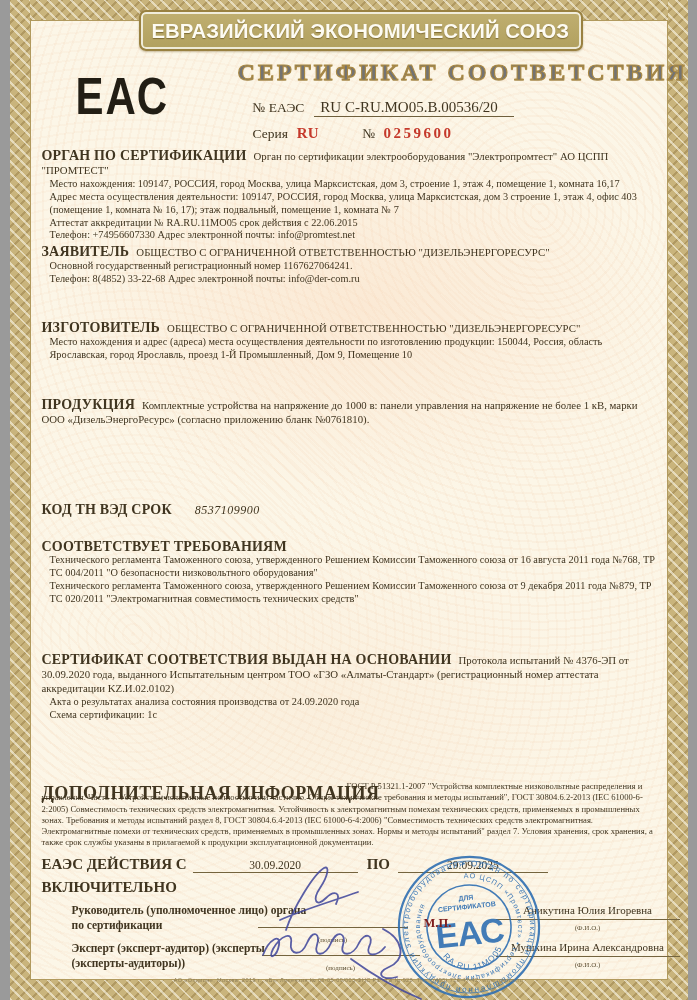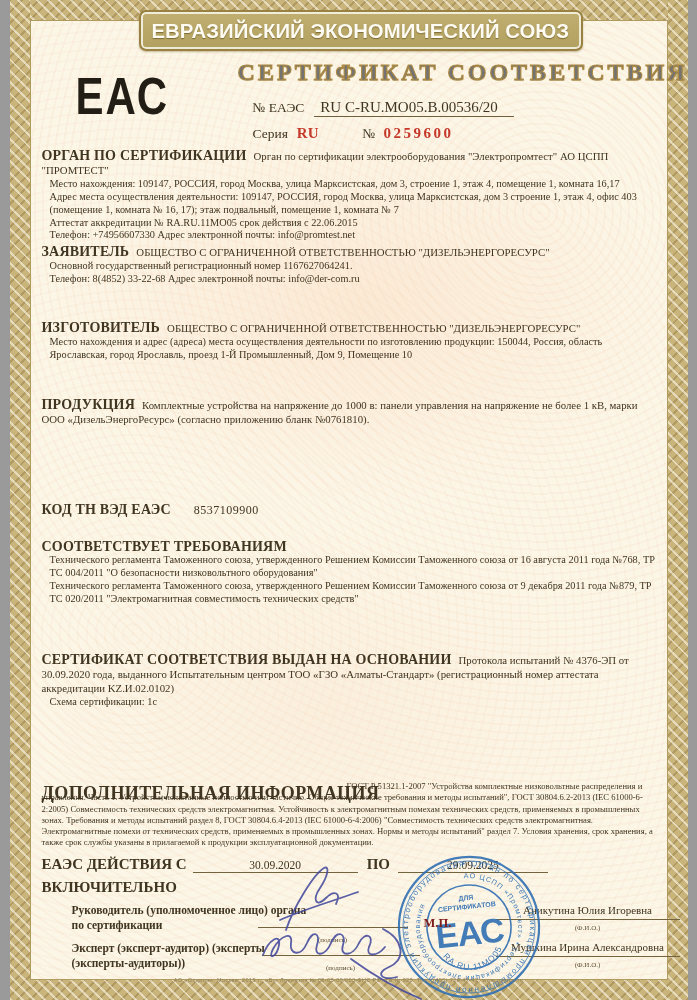--- a/index.html
+++ b/index.html
@@ -39,21 +39,21 @@
   .serrow{position:absolute;top:125px;left:243px;z-index:2;font-size:13.5px;display:flex;align-items:baseline;}
   .serval{color:#c5392b;font-weight:bold;font-size:15px;margin-left:9px;}
   .nolab{margin-left:44px;}
   .serno{color:#c5392b;font-weight:bold;font-size:15px;letter-spacing:2.5px;margin-left:8px;}
   
   .sec{position:absolute;left:32px;right:30px;z-index:2;font-size:10.3px;line-height:12.9px;}
   .sec .h{font-weight:bold;font-size:14px;letter-spacing:.2px;margin-right:7px;}
   .sec .intro{font-size:10.8px;}
   .sec .lines{padding-left:8px;}
   .h-block{display:block;font-weight:bold;font-size:14px;letter-spacing:.2px;}
-  .kv-val{margin-left:16px;font-size:12px;letter-spacing:.5px;}
+  .kv-val{margin-left:16px;font-size:12px;letter-spacing:.5px;font-style:italic;}
   .addwrap{position:absolute;left:32px;right:32px;top:781px;z-index:2;}
   .addh{position:absolute;left:0;top:2px;font-weight:bold;font-size:18px;letter-spacing:.4px;white-space:nowrap;}
   .addtext{font-size:8.6px;line-height:11.3px;text-indent:305px;position:relative;}
   .validity{position:absolute;left:32px;top:856px;z-index:2;display:flex;align-items:baseline;}
   .vh{font-weight:bold;font-size:15px;}
   .vdate{font-size:11.5px;text-align:center;border-bottom:1px solid #74643e;padding-bottom:1px;}
   .vd1{width:165px;margin-left:6px;}
   .vto{margin-left:9px;}
   .vd2{width:150px;margin-left:8px;}
   .incl{position:absolute;left:32px;top:879px;z-index:2;font-weight:bold;font-size:15px;}
@@ -137,34 +137,35 @@
     <div class="lines">
       <div>Место нахождения и адрес (адреса) места осуществления деятельности по изготовлению продукции: 150044, Россия, область Ярославская, город Ярославль, проезд 1-Й Промышленный, Дом 9, Помещение 10</div>
     </div>
   </div>
 
   <div class="sec" style="top:399px">
     <span class="h">ПРОДУКЦИЯ</span><span class="intro">Комплектные устройства на напряжение до 1000 в: панели управления на напряжение не более 1 кВ, марки ООО «ДизельЭнергоРесурс» (согласно приложению бланк №0761810).</span>
   </div>
 
   <div class="sec" style="top:504px">
-    <span class="h">КОД ТН ВЭД ЕАЭС</span><span class="kv-val">8537109900</span>
+    <span class="h">КОД ТН ВЭД СРОК</span><span class="kv-val">8537109900</span>
   </div>
 
   <div class="sec" style="top:541px">
     <span class="h-block">СООТВЕТСТВУЕТ ТРЕБОВАНИЯМ</span>
     <div class="lines">
       <div>Технического регламента Таможенного союза, утвержденного Решением Комиссии Таможенного союза от 16 августа  2011 года №768, ТР ТС 004/2011 "О безопасности низковольтного оборудования"</div>
       <div>Технического регламента Таможенного союза, утвержденного Решением Комиссии Таможенного союза от 9 декабря 2011 года №879, ТР ТС 020/2011 "Электромагнитная совместимость технических средств"</div>
     </div>
   </div>
 
   <div class="sec" style="top:654px">
     <span class="h">СЕРТИФИКАТ СООТВЕТСТВИЯ  ВЫДАН НА ОСНОВАНИИ</span><span class="intro">Протокола испытаний № 4376-ЭП от 30.09.2020 года, выданного Испытательным центром ТОО «ГЗО «Алматы-Стандарт» (регистрационный номер аттестата аккредитации KZ.И.02.0102)</span>
     <div class="lines">
+      <div>Акта о результатах анализа состояния производства от 24.09.2020 года</div>
       <div>Схема сертификации: 1с</div>
     </div>
   </div>
 
   <div class="addwrap">
     <span class="addh">ДОПОЛНИТЕЛЬНАЯ ИНФОРМАЦИЯ</span>
     <div class="addtext">ГОСТ Р 51321.1-2007 "Устройства комплектные низковольтные распределения и управления. Часть 1. Устройства, испытанные полностью или частично. Общие технические требования и методы испытаний", ГОСТ 30804.6.2-2013 (IEC 61000-6-2:2005) Совместимость технических средств электромагнитная. Устойчивость к электромагнитным помехам технических средств, применяемых в промышленных зонах. Требования и методы испытаний раздел 8, ГОСТ 30804.6.4-2013 (IEC 61000-6-4:2006) "Совместимость технических средств электромагнитная. Электромагнитные помехи от технических средств, применяемых в промышленных зонах. Нормы и методы испытаний" раздел 7. Условия хранения, срок хранения, а также срок службы указаны в прилагаемой к продукции эксплуатационной документации.</div>
   </div>
 
   <div class="validity">

